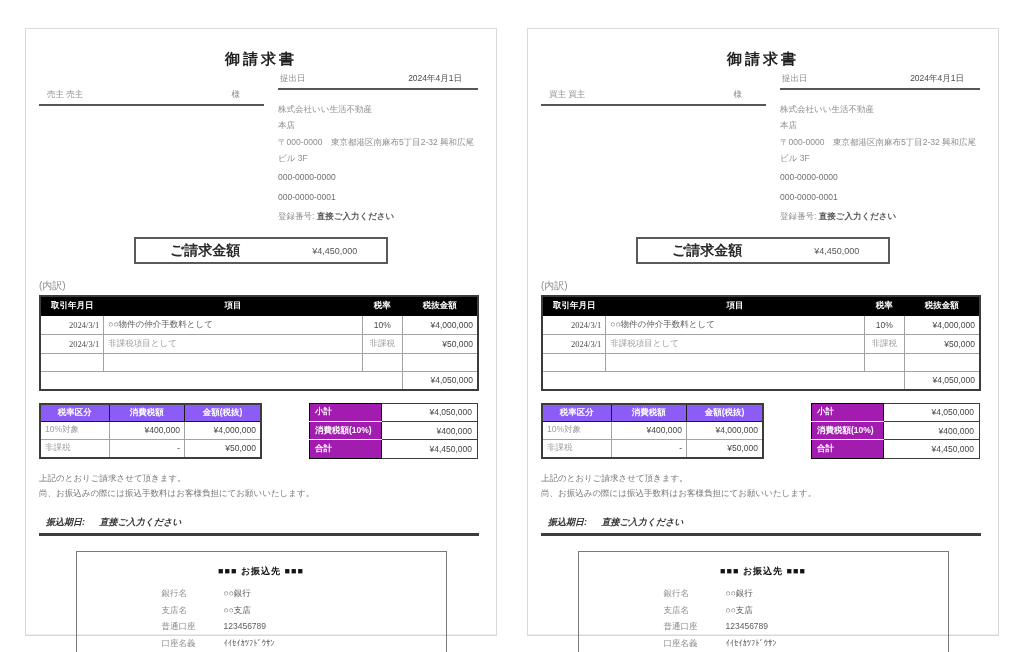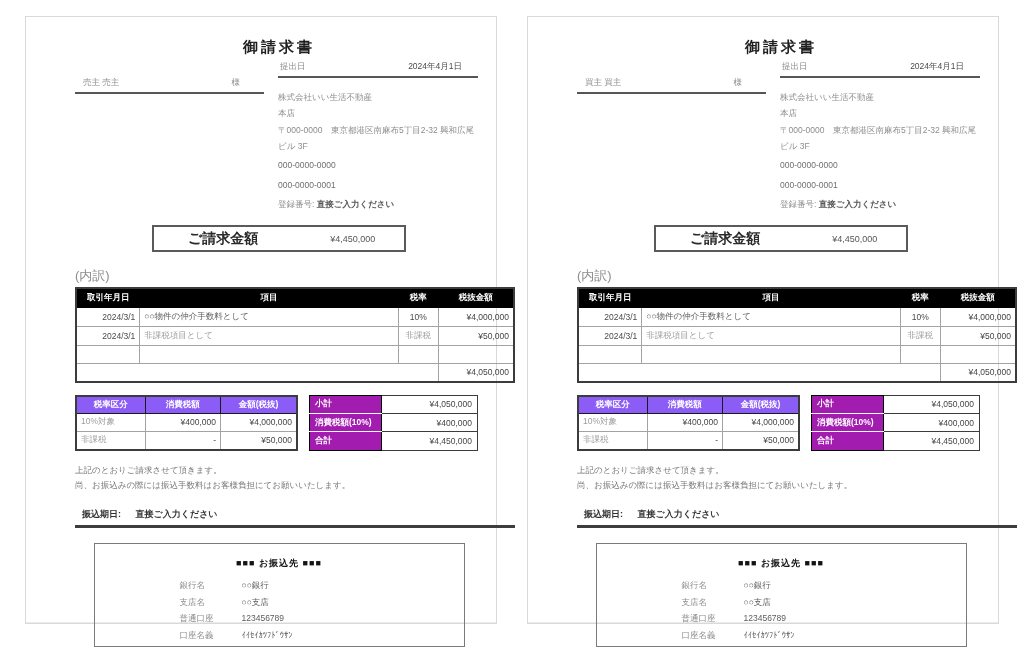--- a/index.html
+++ b/index.html
@@ -1,21 +1,21 @@
 <!DOCTYPE html>
 <html><head>
 <meta charset="utf-8">
 <style>
   * { margin:0; padding:0; box-sizing:border-box; }
   html,body { width:1024px; height:652px; background:#ffffff; overflow:hidden;
     font-family:"Liberation Sans","DejaVu Sans",sans-serif; }
   .canvas { position:relative; width:1024px; height:652px; }
 
-  .page { position:absolute; top:16px; width:472px; height:608px; background:#fff;
-    border:1px solid #d9d9d9; box-shadow:0 -1px 0 #ececec inset;padding-left:36px; }
+  .page { position:absolute; top:28px; width:472px; height:608px; background:#fff;
+    border:1px solid #d9d9d9; box-shadow:0 -1px 0 #ececec inset; }
   .page.p1 { left:25px; } .page.p2 { left:527px; }
 
   .title { margin-top:21px; text-align:center; font-size:15px; font-weight:bold;
     color:#1f1f1f; letter-spacing:3px; }
 
   .head { display:flex; margin:4px 18px 0 13px; }
   .head-left { width:228px; padding-top:16px; }
   .recipient-line { display:flex; justify-content:space-between; align-items:flex-end;
     border-bottom:2px solid #565656; padding:0 24px 3px 8px; font-size:8.5px; color:#8d8d8d; }
   .head-right { flex:1; margin-left:14px; }
@@ -26,28 +26,28 @@
   .company { margin-top:11px; width:200px; font-size:8.5px; color:#8d8d8d; line-height:1.92; }
   .company .ln-tel { color:#6f6f6f; margin-top:3px; }
   .company .ln-reg { margin-top:3px; }
   .company .reg-value { color:#555; font-weight:bold; }
 
   .amount-box { margin:13px auto 0 auto; width:254px; height:27px;
     border:2px solid #5a5a5a; display:flex; align-items:center; }
   .amount-label { margin-left:34px; font-size:14px; font-weight:bold; color:#2a2a2a; }
   .amount-value { margin-left:72px; font-size:9px; color:#565656; }
 
-  .breakdown-label { margin:15px 0 2px 13px; font-size:13px; color:#8d8d8d; }
+  .breakdown-label { margin:15px 0 2px 13px; font-size:10px; color:#8d8d8d; }
 
   table { border-collapse:collapse; }
   table.items { margin-left:13px; width:440px; font-size:8.5px; border:2px solid #3c3c3c; }
   table.items th { background:#000; color:#fff; font-weight:bold; padding:3px 4px;
     border:1px solid #000; font-size:8.5px; }
   table.items td { border:1px solid #a3a3a3; padding:3px 4px; height:18px; }
-  .c-date { width:64px; } .c-item { width:260px; } .c-rate { width:40px; } .c-amt { width:76px; }
+  .c-date { width:64px;font-family:Liberation Serif, serif; } .c-item { width:260px; } .c-rate { width:40px; } .c-amt { width:76px; }
   td.c-date { text-align:right; color:#4a4a4a; }
   td.c-item { text-align:left; color:#5d5d5d; }
   td.c-item.muted, td.c-rate.muted { color:#9d9d9d; }
   td.c-rate { text-align:center; color:#4a4a4a; }
   td.c-amt  { text-align:right; color:#454545; }
 
   .tax-zone { display:flex; margin:12px 18px 0 13px; }
   table.taxcat { width:223px; font-size:8.5px; border:2px solid #3c3c3c; }
   table.taxcat th { background:#8b5cf6; color:#fff; font-weight:bold; padding:2px 4px;
     border:1px solid #1a1a1a; }
@@ -58,21 +58,21 @@
 
   table.totals { margin-left:auto; width:169px; font-size:8.5px; border:1px solid #3c3c3c; }
   table.totals td { padding:2.5px 5px; height:14px; }
   .tot-label { width:72px; background:#a21caf; color:#fff; font-weight:bold;
     border:1px solid #000; border-bottom:1px solid #fff; }
   tr:last-child .tot-label { border-bottom:1px solid #000; }
   .tot-value { text-align:right; color:#454545; border:1px solid #3c3c3c; background:#fff; }
 
   .notes { margin:12px 0 12px 13px; font-size:8.5px; color:#787878; line-height:1.85; }
   .due-line { margin:1px 0 0 13px; width:440px; border-bottom:3px solid #3d3d3d;
-    padding:2px 0 4px 7px; font-size:9px; font-weight:bold; color:#333; }
+    padding:2px 0 4px 7px; font-size:9px; font-weight:bold; color:#333;font-style:italic; }
   .due-label { margin-right:12px; }
 
   .bank-box { margin:15px auto 0 auto; width:371px; height:104px;
     border:1px solid #7a7a7a; padding-top:13px; }
   .bank-title { text-align:center; font-size:9px; font-weight:bold; color:#141414;
     letter-spacing:1px; }
   .bank-rows { margin:7px 0 16px 85px; font-size:8.5px; line-height:1.95; }
   .bank-row { display:flex; }
   .bank-row .bl { width:62px; color:#8d8d8d; }
   .bank-row .bv { color:#5c5c5c; }

